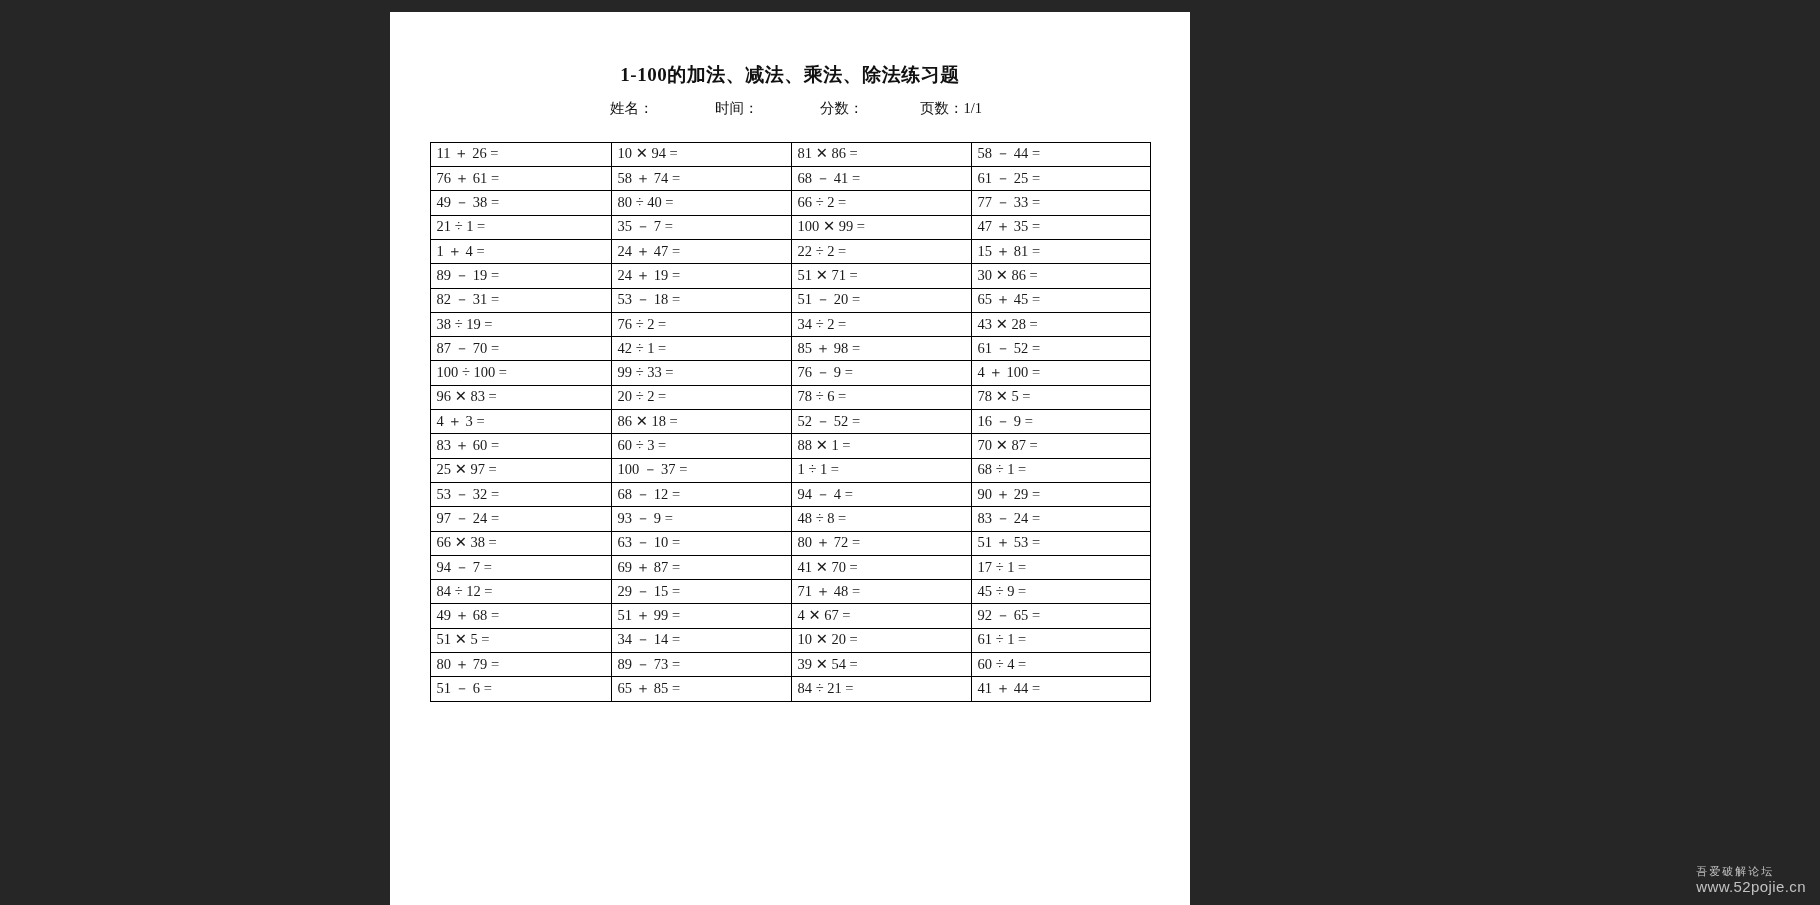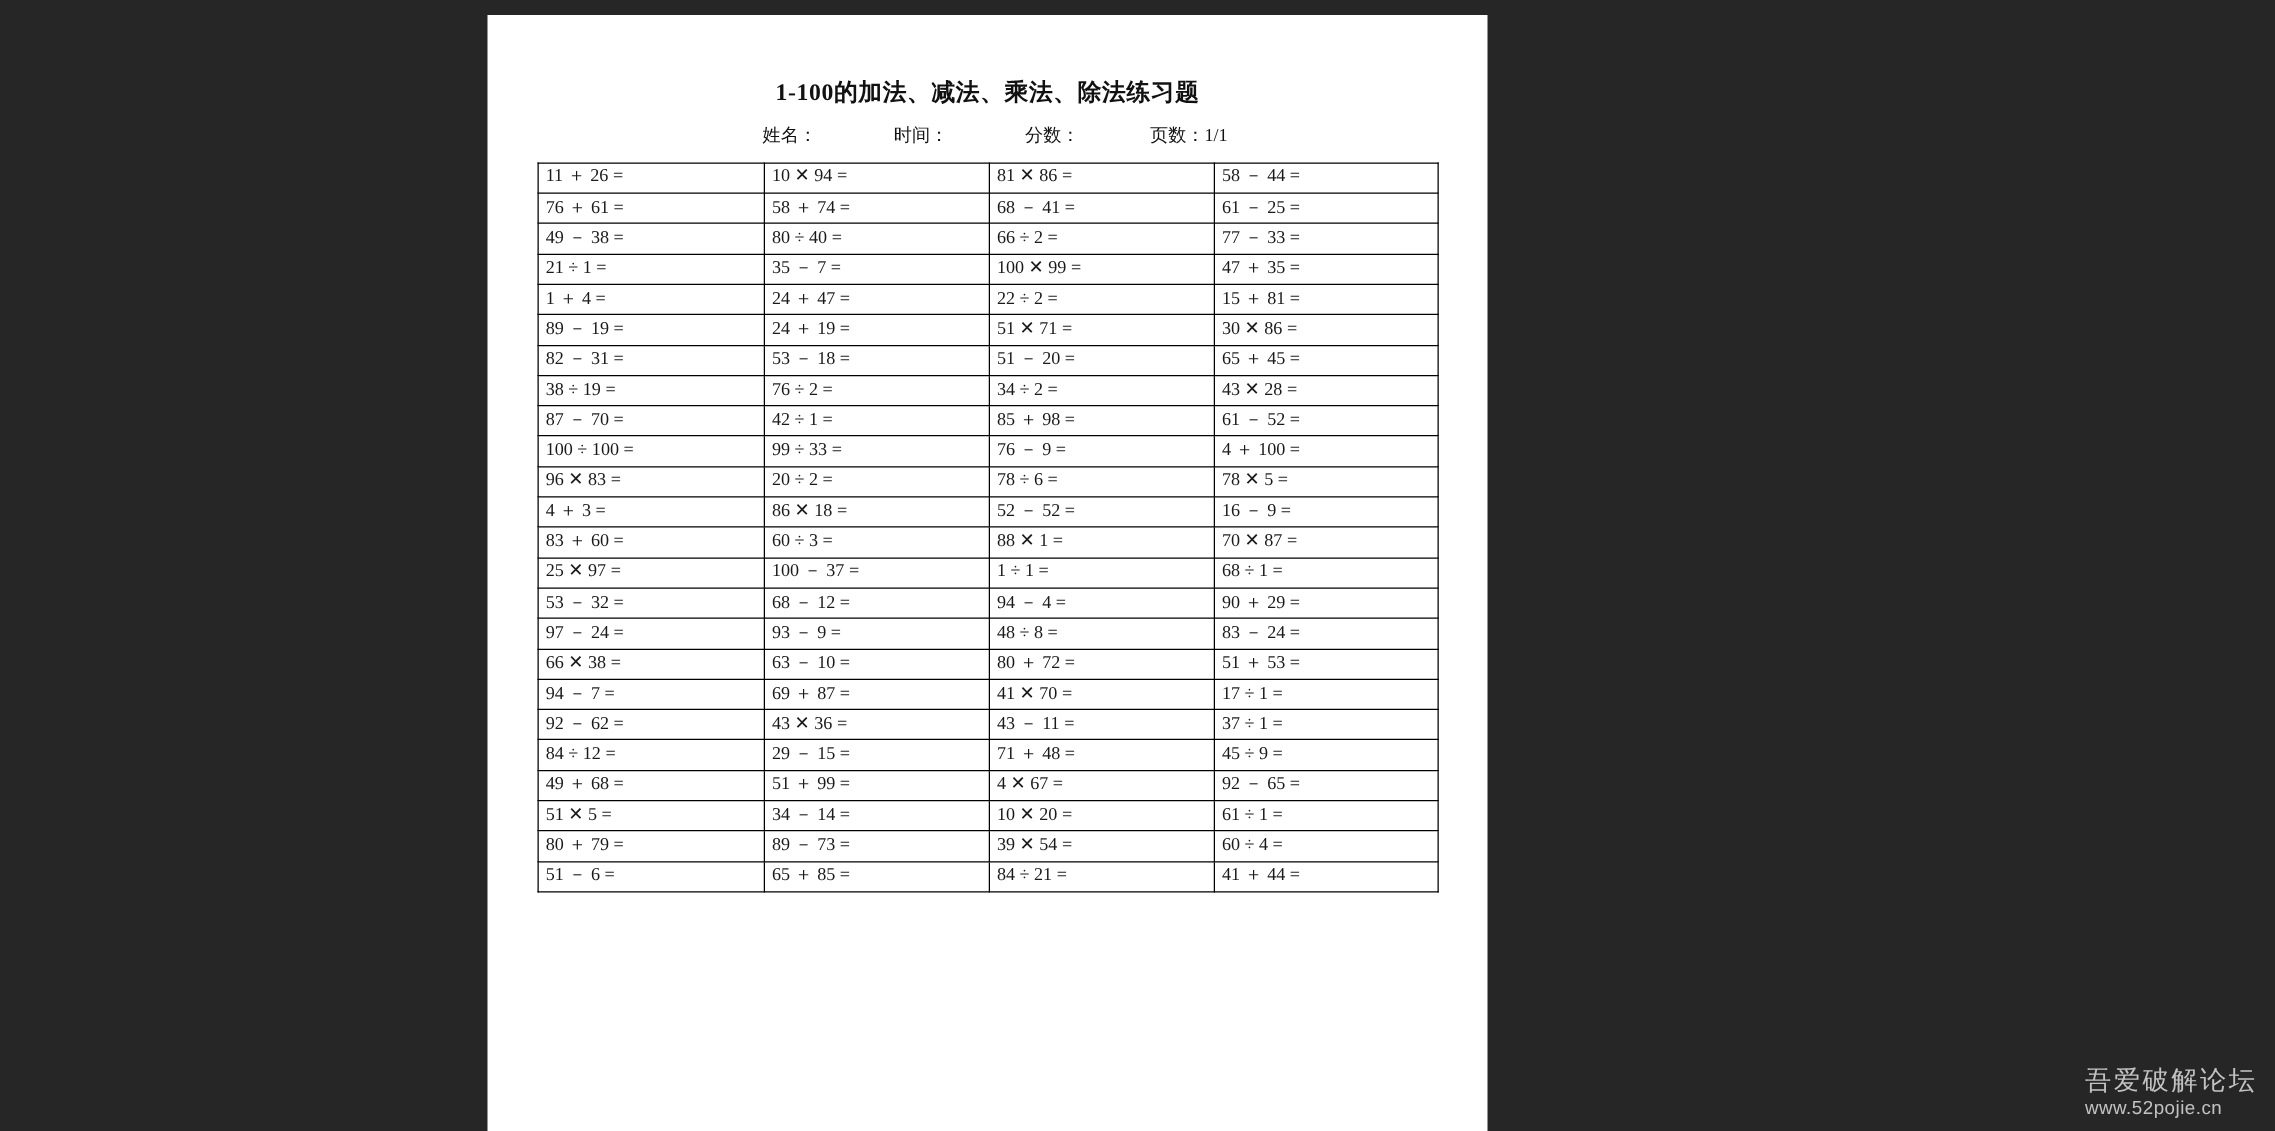--- a/index.html
+++ b/index.html
@@ -62,21 +62,21 @@
     display: inline-block;
     white-space: nowrap;
   }
   .meta-name  { width: 105px; }
   .meta-time  { width: 105px; }
   .meta-score { width: 100px; }
   .meta-page  { width: 80px; }
 
   
   .sheet-table {
-    margin: 12px auto 0 auto;
+    margin: 24px auto 0 auto;
     border-collapse: collapse;
     width: 692px;
     table-layout: fixed;
   }
   .sheet-table td {
     border: 1.4px solid #000;
     height: 19.3px;
     padding: 2px 0 2px 6px;
     font-size: 14.5px;
     color: #1a1a1a;
@@ -95,21 +95,21 @@
     position: absolute;
     right: 14px;
     bottom: 8px;
     text-align: left;
     color: #d8d8d8;
     opacity: 0.88;
     font-family: "Liberation Sans", "DejaVu Sans", sans-serif;
     pointer-events: none;
   }
   #watermark .wm-cn {
-    font-size: 21px;
+    font-size: 11px;
     letter-spacing: 2px;
     line-height: 1.25;
     display: block;
   }
   #watermark .wm-url {
     font-size: 15px;
     letter-spacing: 0.4px;
     line-height: 1.25;
     display: block;
   }
@@ -235,26 +235,20 @@
               <td class="c2">80 ＋ 72 =</td>
               <td class="c3">51 ＋ 53 =</td>
             </tr>
             <tr>
               <td class="c0">94 － 7 =</td>
               <td class="c1">69 ＋ 87 =</td>
               <td class="c2">41 ✕ 70 =</td>
               <td class="c3">17 ÷ 1 =</td>
             </tr>
             <tr>
-              <td class="c0">92 － 62 =</td>
-              <td class="c1">43 ✕ 36 =</td>
-              <td class="c2">43 － 11 =</td>
-              <td class="c3">37 ÷ 1 =</td>
-            </tr>
-            <tr>
               <td class="c0">84 ÷ 12 =</td>
               <td class="c1">29 － 15 =</td>
               <td class="c2">71 ＋ 48 =</td>
               <td class="c3">45 ÷ 9 =</td>
             </tr>
             <tr>
               <td class="c0">49 ＋ 68 =</td>
               <td class="c1">51 ＋ 99 =</td>
               <td class="c2">4 ✕ 67 =</td>
               <td class="c3">92 － 65 =</td>

